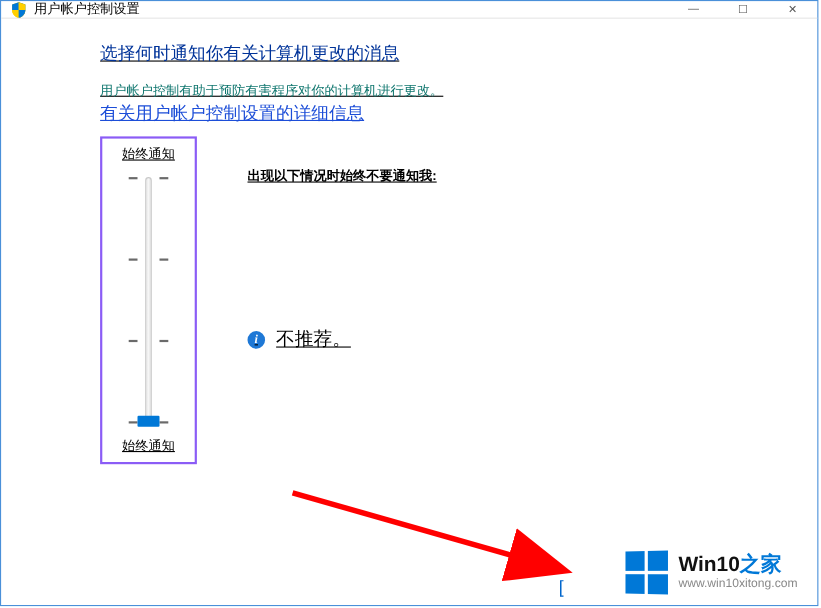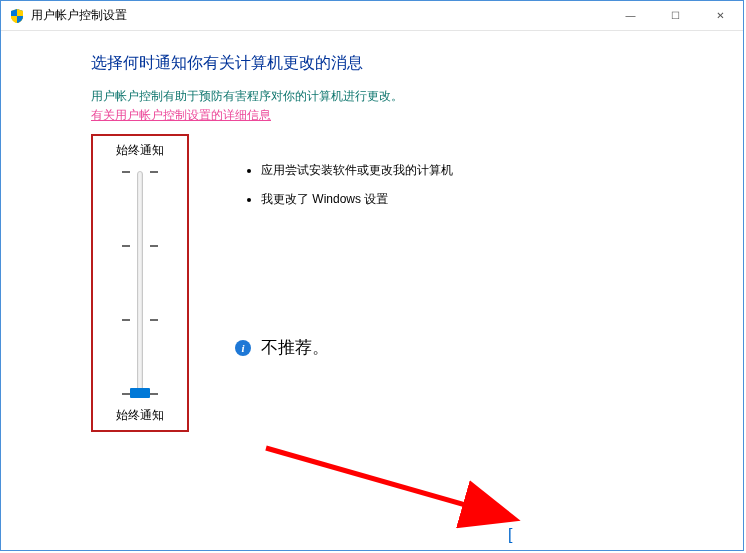--- a/index.html
+++ b/index.html
@@ -13,21 +13,21 @@
     position: relative;
   }
   .window {
     width: 744px;
     height: 551px;
     border: 1px solid #4a90d9;
     background: #fff;
     position: relative;
   }
   .titlebar {
-    height: 30px;
+    height: 16px;
     display: flex;
     align-items: center;
     padding: 0 0 0 8px;
     border-bottom: 1px solid #e5e5e5;
   }
   .titlebar .shield {
     width: 16px; height: 16px;
     margin-right: 6px;
   }
   .titlebar .title {
@@ -43,46 +43,47 @@
     display: flex;
     align-items: center;
     justify-content: center;
     color: #555;
     font-family: "Segoe MDL2 Assets", sans-serif;
     font-size: 10px;
     cursor: default;
   }
   .content {
     padding: 22px 36px 0 90px;
+    text-decoration: underline;
   }
   .headline {
     color: #003399;
     font-size: 16px;
     font-weight: 400;
     margin-bottom: 14px;
   }
   .desc {
     color: #0f766e;
     font-size: 12px;
     margin-bottom: 2px;
   }
   .link {
-    color: #ec4899;
+    color: #1d4ed8;
     text-decoration: underline;
     cursor: pointer;
-    font-size: 12px;
+    font-size: 16px;
     display: inline-block;
   }
   .body {
     display: flex;
     margin-top: 10px;
   }
   .slider-box {
-    border: 2px solid #b91c1c;
-    width: 98px;
+    border: 2px solid #8b5cf6;
+    width: 88px;
     height: 298px;
     padding: 6px 0;
     display: flex;
     flex-direction: column;
     align-items: center;
     justify-content: space-between;
   }
   .slider-label {
     color: #000;
     font-size: 12px;
@@ -241,38 +242,49 @@
             <span class="tick r" style="top:66%"></span>
             <span class="tick l" style="top:99%"></span>
             <span class="tick r" style="top:99%"></span>
             <div class="thumb" style="top:calc(99% - 5px)"></div>
           </div>
         </div>
         <div class="slider-label">始终通知</div>
       </div>
 
       <div class="right-pane">
-        <ul class="bullets">
-          <li>应用尝试安装软件或更改我的计算机</li>
-          <li>我更改了 Windows 设置</li>
-        </ul>
+        <div class="cond-head">出现以下情况时始终不要通知我:</div>
         <div class="reco">
           <span class="info-icon">i</span>
           <span class="reco-text">不推荐。</span>
         </div>
       </div>
 
     </div>
   </div>
 
   <svg class="arrow" viewBox="0 0 280 90">
     <defs>
       <marker id="ah" markerWidth="12" markerHeight="10" refX="10" refY="5" orient="auto">
         <path d="M0,0 L12,5 L0,10 Z" fill="#ff0000"></path>
       </marker>
     </defs>
     <line x1="5" y1="5" x2="250" y2="75" stroke="#ff0000" stroke-width="5" marker-end="url(#ah)"></line>
   </svg>
 
   <div class="ok-scrap">[</div>
 
+  <div class="brand">
+    <div class="winlogo">
+        <div></div>
+        <div></div>
+        <div></div>
+        <div></div>
+      </div>
+    <div class="brand-text">
+      <div class="brand-line1">
+        <span class="w10">Win10</span><span class="zj">之家</span>
+      </div>
+      <div class="brand-url">www.win10xitong.com</div>
+    </div>
+  </div>
 
 </div>
 
 </body></html>

